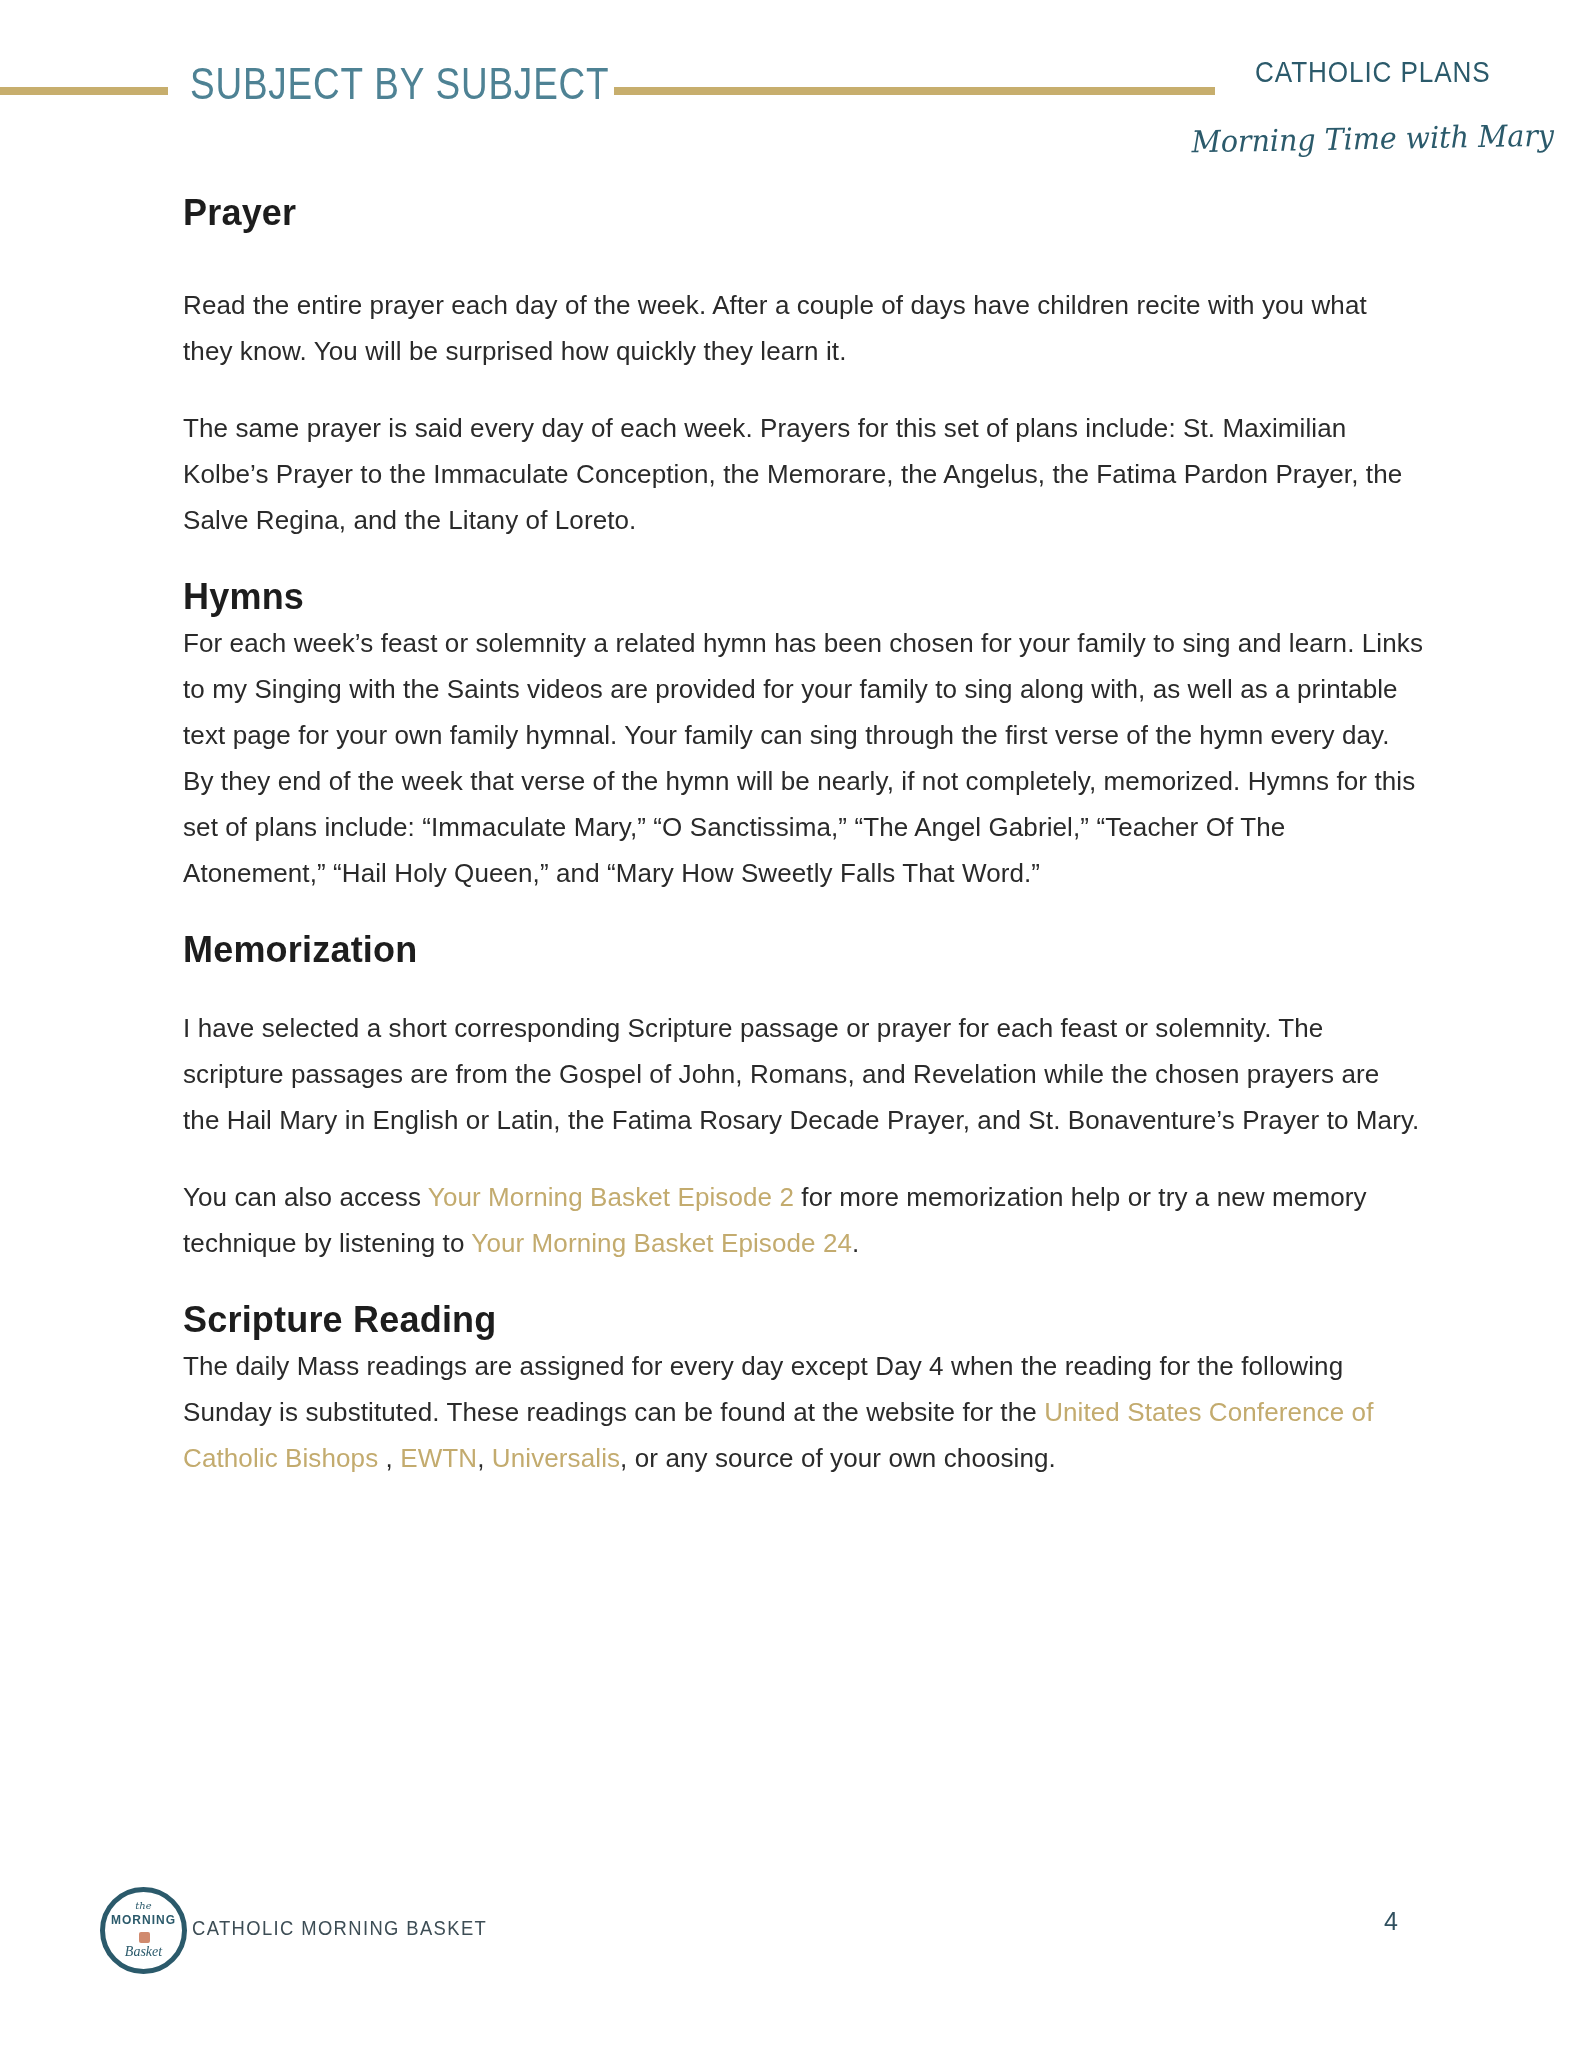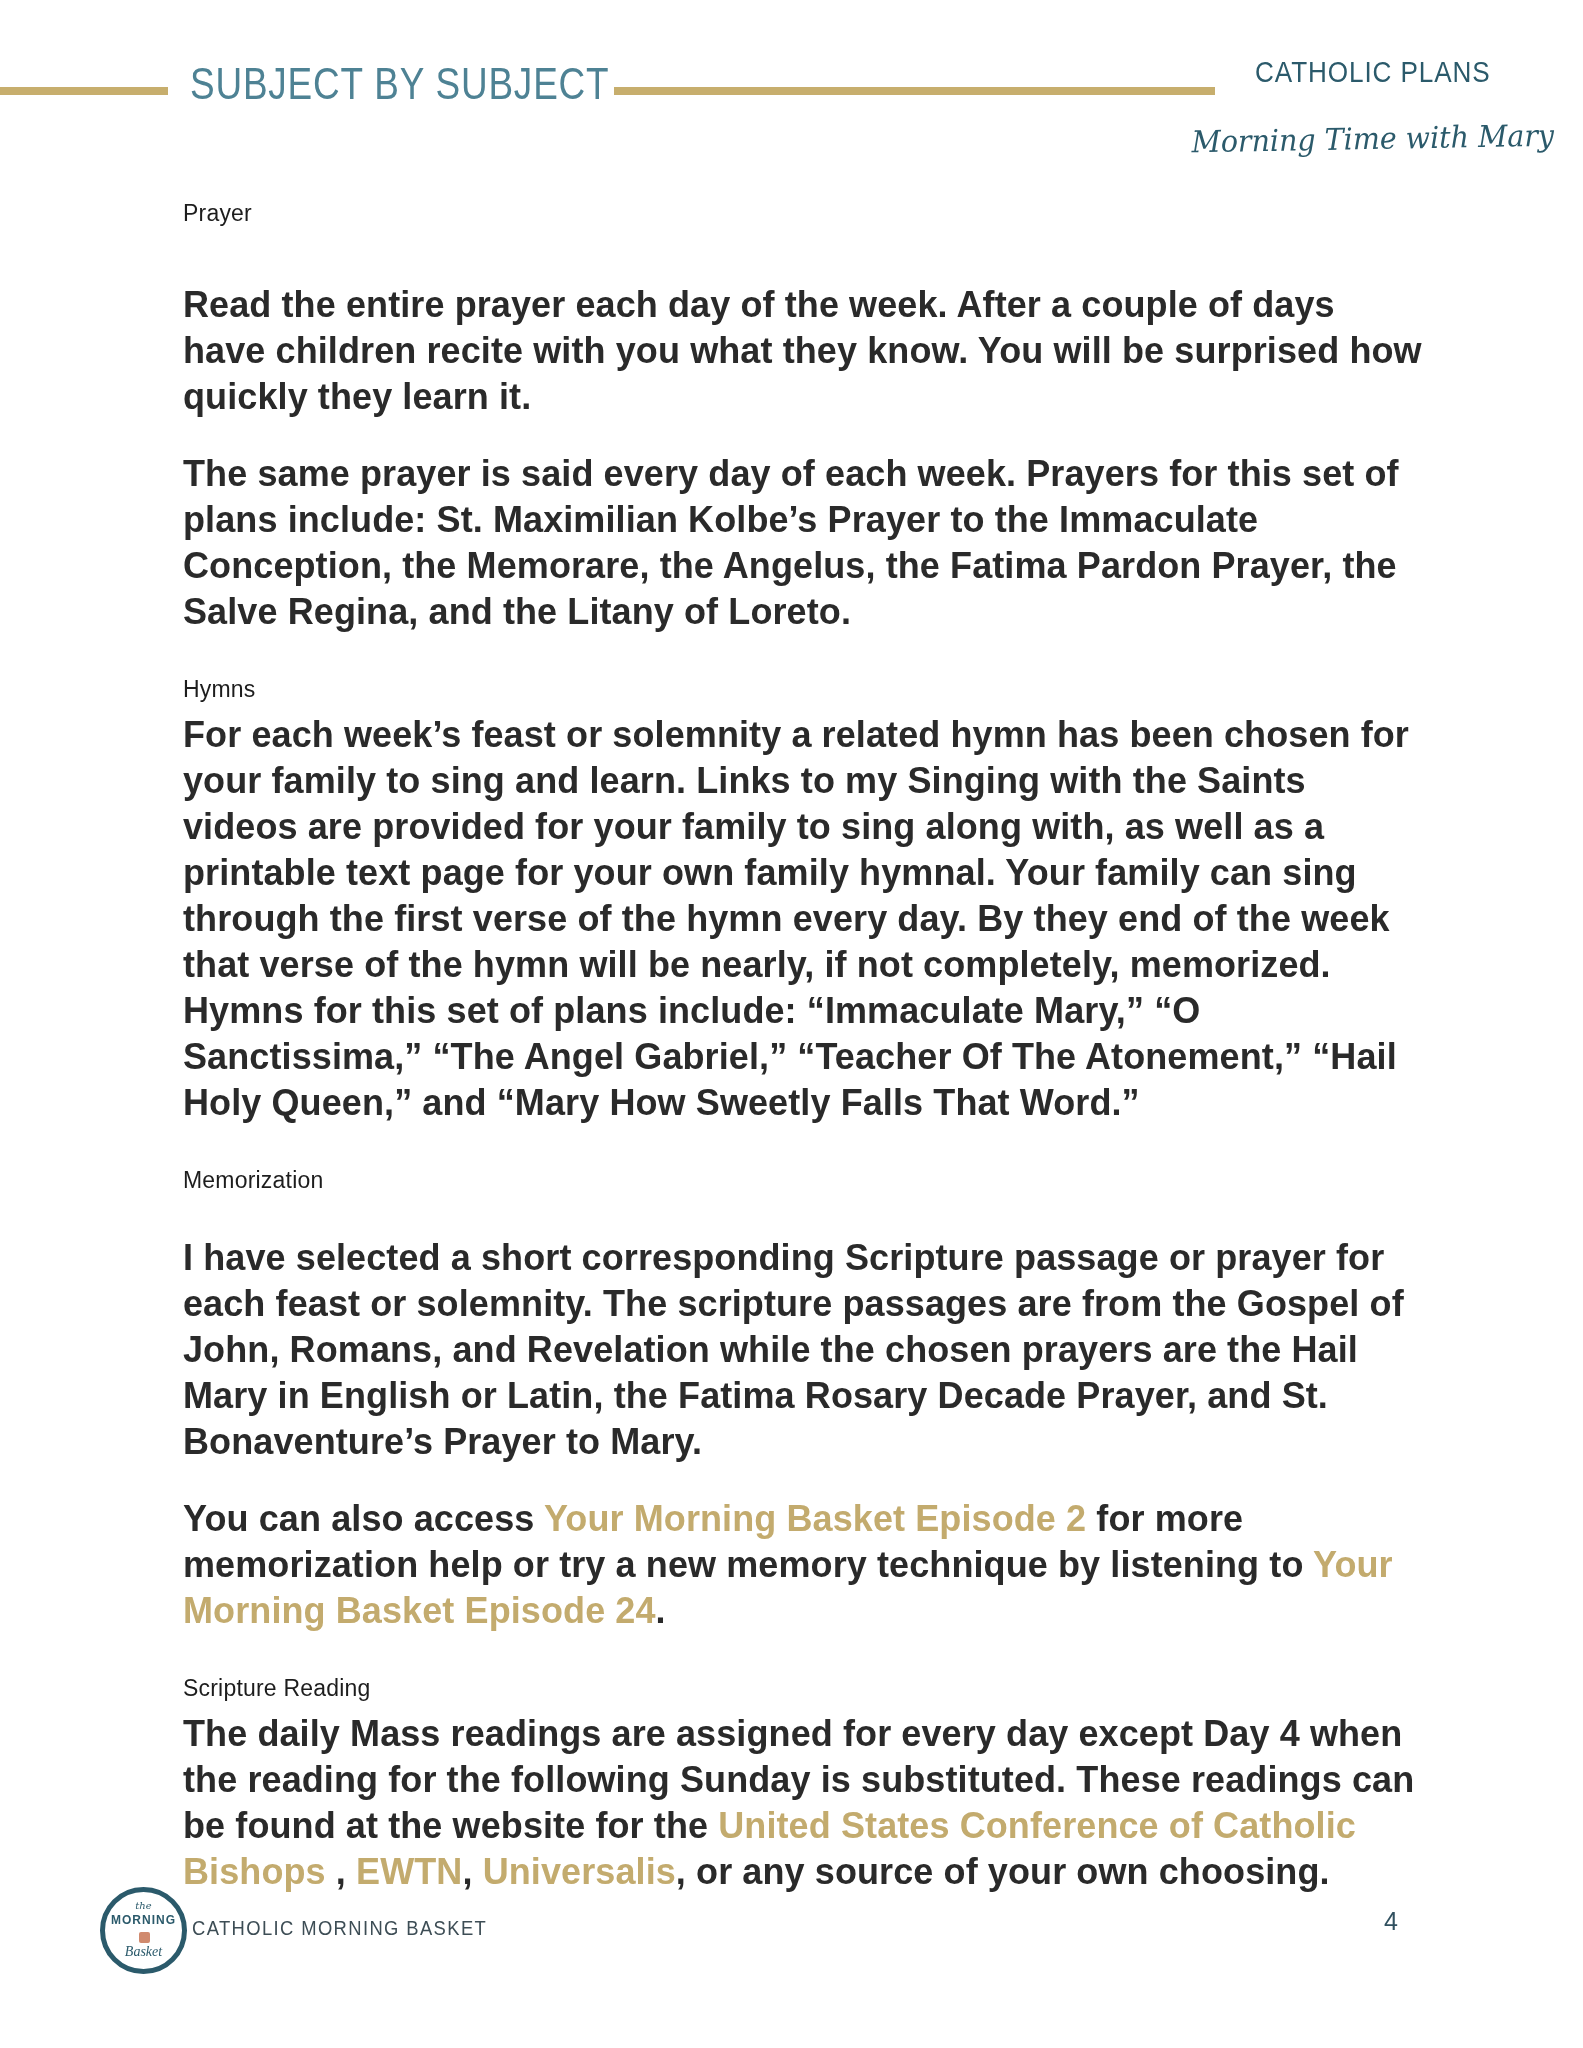--- a/index.html
+++ b/index.html
@@ -31,29 +31,29 @@
   }
   .brand-script {
     font-family:"DejaVu Serif", serif; font-style:italic;
     font-size:30px; line-height:36px; color:var(--teal_dark);
     white-space:nowrap; transform:scaleX(0.95) rotate(-1deg);
   }
 
   
   .content { position:absolute; left:183px; top:190px; width:1240px; color:var(--ink); }
   .heading {
-    font-size:23px; font-weight:400; line-height:46px;
+    font-size:36px; font-weight:700; line-height:46px;
     color:#1d1d1d; letter-spacing:0.2px;
   }
   .gap-lg { margin-bottom:46px; }
   .gap-md { margin-bottom:32px; }
   .mt-sm  { margin-top:17px; }
   .content p {
-    font-size:36px; line-height:46px; margin:0 0 31px 0;
-    letter-spacing:0.1px; color:var(--ink);font-weight:bold;
+    font-size:26px; line-height:46px; margin:0 0 31px 0;
+    letter-spacing:0.1px; color:var(--ink);
   }
   .inline-link { color:var(--gold_link); }
 
   
   .logo {
     position:absolute; left:100px; top:1887px; width:87px; height:87px;
     border:5px solid var(--teal_dark); border-radius:50%;
     display:flex; align-items:center; justify-content:flex-start;
   }
   .logo-inner { text-align:center; color:var(--teal_dark); line-height:1.05; }

